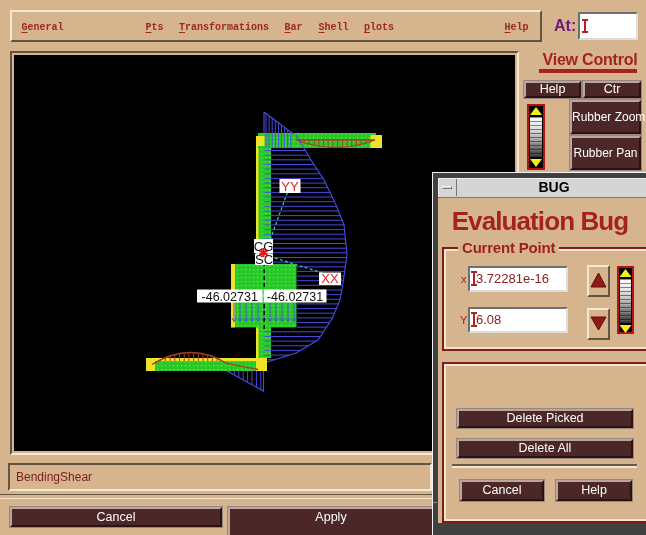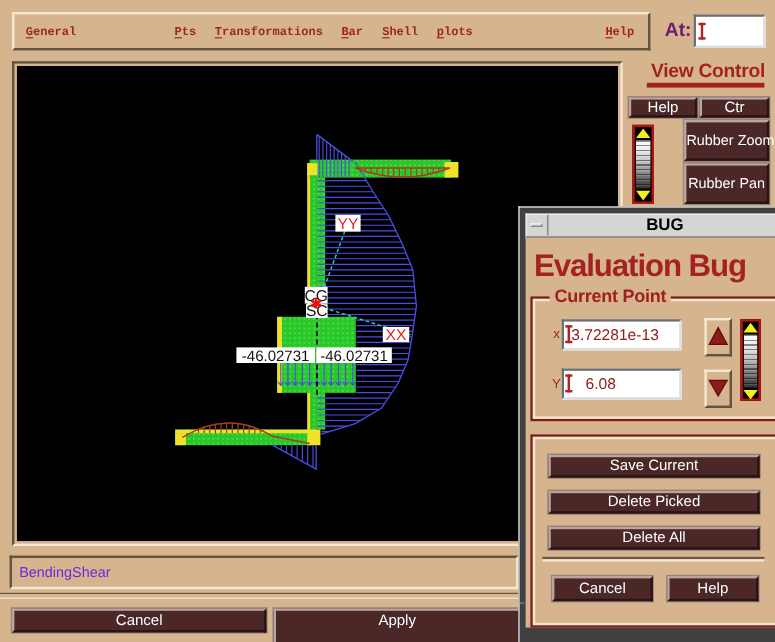--- a/index.html
+++ b/index.html
@@ -118,55 +118,55 @@
 <div class="slider" style="left:527px;top:104px;width:18px;height:66px;box-sizing:border-box">
   <svg width="14" height="62">
       <polygon points="7,1 13,9 1,9" fill="#f3ef17"></polygon>
       <polygon points="7,61 13,53 1,53" fill="#f3ef17"></polygon>
     </svg>
   <div class="sgrad" style="top:11px;height:40px"></div>
 </div>
 
 <div class="abs" style="left:8px;top:463px;width:424px;height:28px;box-sizing:border-box;
   border-style:solid;border-width:2px;border-color:#63543f #f4e8d2 #f4e8d2 #63543f;
-  color:#6d28d9;font-size:12px;line-height:24px;padding-left:6px">BendingShear</div>
+  color:#7f1d1d;font-size:12px;line-height:24px;padding-left:6px">BendingShear</div>
 <div class="abs" style="left:0;top:494px;width:646px;height:3px;
   border-top:1.5px solid #63543f;border-bottom:1.5px solid #f4e8d2"></div>
 <div class="mbtn" style="left:10px;top:507px;width:212px;height:20px;line-height:16px;box-sizing:border-box">Cancel</div>
 <div class="mbtn" style="left:228px;top:507px;width:206px;height:34px;line-height:16px;box-sizing:border-box">Apply</div>
 
 <div class="abs" style="left:432px;top:172px;width:227px;height:438px;background:#404040;
   border-style:solid;border-width:1px;border-color:#f2f2f2 #6e6e6e #6e6e6e #f2f2f2;box-sizing:border-box">
 
   <div class="abs" style="left:5px;top:5px;right:5px;height:19px;background:#d5d5d5;
     border-style:solid;border-width:1px;border-color:#f2f2f2 #787878 #787878 #f2f2f2">
     <div class="abs" style="left:0;top:0;width:17px;height:17px;border-right:1px solid #787878">
       <div class="abs" style="left:3px;top:7px;width:10px;height:3px;background:#d5d5d5;
         border-style:solid;border-width:1px;border-color:#f2f2f2 #787878 #787878 #f2f2f2;box-sizing:border-box"></div>
     </div>
     <div class="abs" style="left:17px;right:0;top:0;height:17px;text-align:center;
       font-weight:bold;font-size:14px;line-height:17px;color:#000">BUG</div>
     <div class="abs" style="right:5px;top:0;width:1px;height:17px;background:#8a8a8a"></div>
   </div>
 
   <div class="abs" style="left:5px;top:24px;right:5px;height:325px;background:#d6b48e;border-top:1px solid #787878">
-    <div class="abs" style="left:7px;top:8px;width:190px;font-weight:bold;
+    <div class="abs" style="left:7px;top:8px;width:190px;text-align:center;font-weight:bold;
       font-size:26px;color:#a42222;letter-spacing:-0.9px">Evaluation Bug</div>
 
     <div class="gframe1" style="left:4px;top:49px;width:206px;height:100px">
       <div class="gframe2"></div>
       <div class="legend" style="left:14px">Current Point</div>
 
       <div class="abs red" style="left:17px;top:24px;font-size:11px">x</div>
       <div class="tfield" style="left:24px;top:17px;width:100px;height:26px;box-sizing:border-box;
-        color:#8e2020;font-size:13px;line-height:22px;padding-left:6px">3.72281e-13</div>
+        color:#8e2020;font-size:13px;line-height:22px;padding-left:6px">3.72281e-16</div>
       <div class="caret" style="left:29px;top:22px;height:15px"></div>
       <div class="abs red" style="left:16px;top:65px;font-size:11px">Y</div>
       <div class="tfield" style="left:24px;top:58px;width:100px;height:26px;box-sizing:border-box;
-        color:#8e2020;font-size:13px;line-height:22px;padding-left:18px">6.08</div>
+        color:#8e2020;font-size:13px;line-height:22px;padding-left:6px">6.08</div>
       <div class="caret" style="left:29px;top:63px;height:15px"></div>
 
       <div class="abs raised" style="left:143px;top:16px;width:23px;height:32px;background:#d6b48e;box-sizing:border-box">
         <svg width="19" height="28">
             <polygon points="9.5,6 17,20 2,20" fill="#8e1a1a" stroke="#5e0e0e"></polygon>
           </svg>
       </div>
       <div class="abs raised" style="left:143px;top:59px;width:23px;height:32px;background:#d6b48e;box-sizing:border-box">
         <svg width="19" height="28">
             <polygon points="9.5,20 17,7 2,7" fill="#8e1a1a" stroke="#5e0e0e"></polygon>
@@ -177,21 +177,20 @@
         <svg width="13" height="66">
             <polygon points="6.5,1 12.5,9 0.5,9" fill="#f3ef17"></polygon>
             <polygon points="6.5,65 12.5,57 0.5,57" fill="#f3ef17"></polygon>
           </svg>
         <div class="sgrad" style="top:11px;height:44px"></div>
       </div>
     </div>
 
     <div class="gframe1" style="left:4px;top:164px;width:206px;height:157px">
       <div class="gframe2"></div>
-      <div class="mbtn" style="left:13px;top:15px;width:176px;height:19px;line-height:15px;box-sizing:border-box">Save Current</div>
       <div class="mbtn" style="left:13px;top:45px;width:176px;height:19px;line-height:15px;box-sizing:border-box">Delete Picked</div>
       <div class="mbtn" style="left:13px;top:75px;width:176px;height:19px;line-height:15px;box-sizing:border-box">Delete All</div>
       <div class="abs" style="left:8px;top:100px;width:185px;height:4px;
         border-top:2px solid #6a5a45;border-bottom:2px solid #f2e6ce;box-sizing:border-box"></div>
       <div class="mbtn" style="left:16px;top:116px;width:84px;height:21px;line-height:17px;box-sizing:border-box">Cancel</div>
       <div class="mbtn" style="left:112px;top:116px;width:76px;height:21px;line-height:17px;box-sizing:border-box">Help</div>
     </div>
   </div>
 
   <div class="abs" style="left:0;bottom:0;width:100%;height:9px;background:#d5d5d5;

